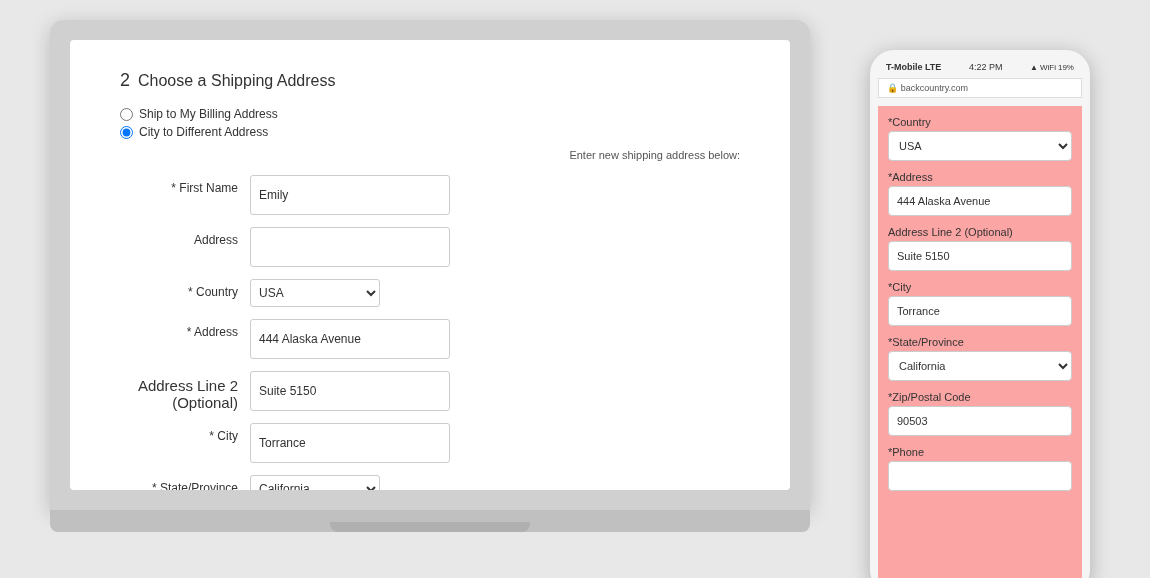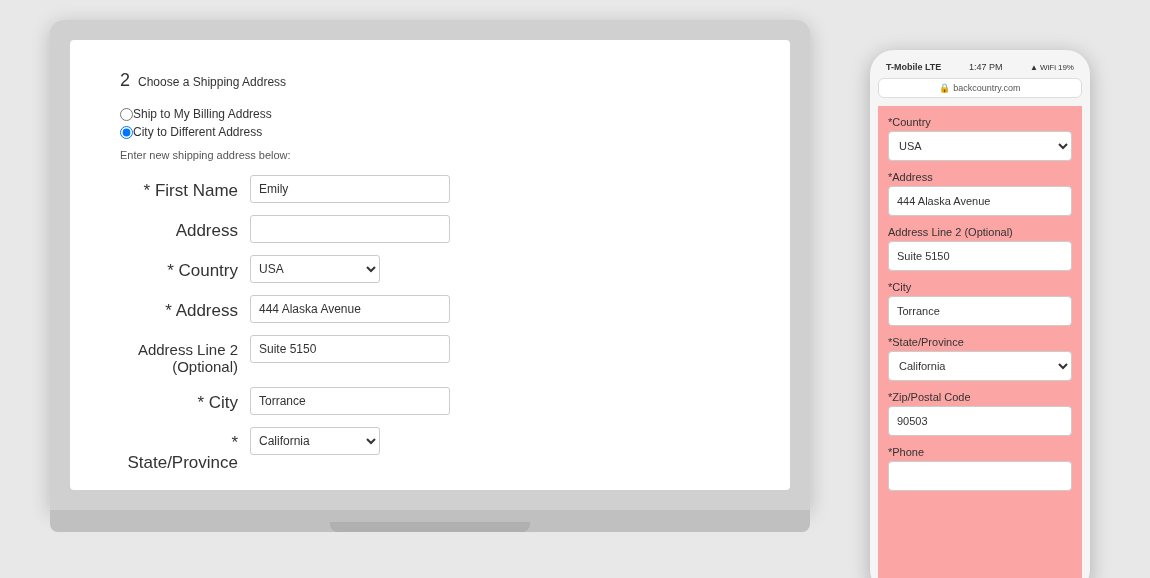--- a/index.html
+++ b/index.html
@@ -99,25 +99,24 @@
     .mobile-status-right {
       display: flex;
       align-items: center;
       gap: 2px;
       font-size: 8px;
     }
 
     .mobile-url-bar {
       background: #fff;
       border: 1px solid #ddd;
-      border-radius: 6px;
+      border-radius: 0;
       padding: 4px 8px;
       font-size: 9px;
       color: #555;
-      text-align: center;
       margin-bottom: 8px;
     }
 
     .mobile-content {
       flex: 1;
       background: #fca5a5;
       overflow-y: auto;
       padding: 10px 10px;
     }
 
@@ -129,73 +128,75 @@
       margin-bottom: 16px;
     }
 
     .step-number {
       font-size: 18px;
       color: #333;
       font-weight: normal;
     }
 
     .title-text {
-      font-size: 12px;
+      font-size: 16px;
       color: #333;
       font-weight: normal;
     }
 
     .radio-group {
       margin-bottom: 10px;
     }
 
     .radio-item {
       display: flex;
       align-items: center;
+      gap: 6px;
       margin-bottom: 4px;
       font-size: 12px;
       color: #333;
     }
 
     .radio-item input[type="radio"] {
       margin: 0;
     }
 
     .instruction-text {
       font-size: 11px;
       color: #555;
       margin-bottom: 14px;
-      margin-left: 0;
+      margin-left: 16px;
+      text-align: right;
     }
 
     .form-row {
       display: flex;
       align-items: flex-start;
       margin-bottom: 12px;
     }
 
     .form-label {
       width: 130px;
       text-align: right;
       padding-right: 12px;
       padding-top: 6px;
-      font-size: 17px;
+      font-size: 12px;
       color: #333;
       flex-shrink: 0;
     }
 
     .required::before {
       content: '* ';
       color: #333;
     }
 
     .form-input {
       flex: 1;
       max-width: 200px;
-      height: 28px;
+      height: 40px;
       border: 1px solid #ccc;
       border-radius: 3px;
       padding: 0 8px;
       font-size: 12px;
       color: #333;
       background: #fff;
     }
 
     .form-select {
       flex: 1;
@@ -316,21 +317,21 @@
       </div>
     </div>
     <div class="laptop-base">
       <div class="laptop-foot"></div>
     </div>
   </div>
 
   <div class="mobile">
     <div class="mobile-status-bar">
       <span class="mobile-status-left">T-Mobile LTE</span>
-      <span>1:47 PM</span>
+      <span>4:22 PM</span>
       <span class="mobile-status-right">
         <span>▲</span>
         <span>WiFi</span>
         <span>19%</span>
       </span>
     </div>
     <div class="mobile-url-bar">
       <span>🔒 </span>
       <span>backcountry.com</span>
     </div>

